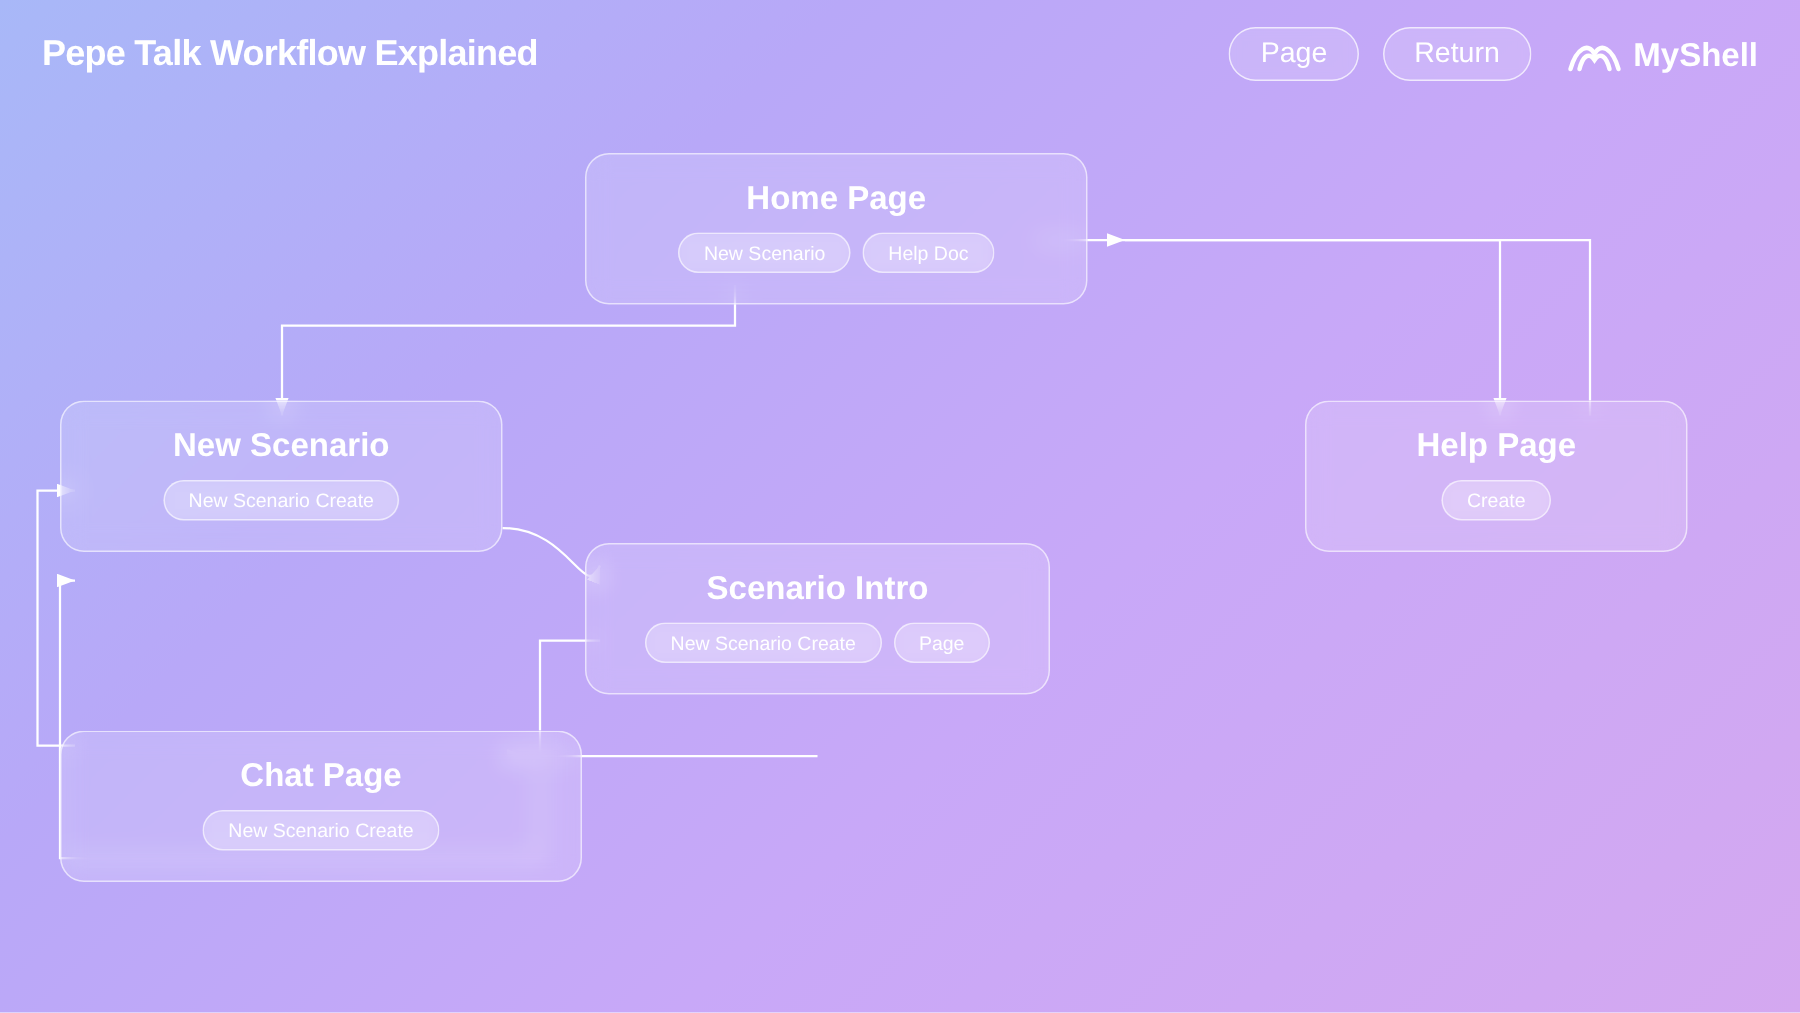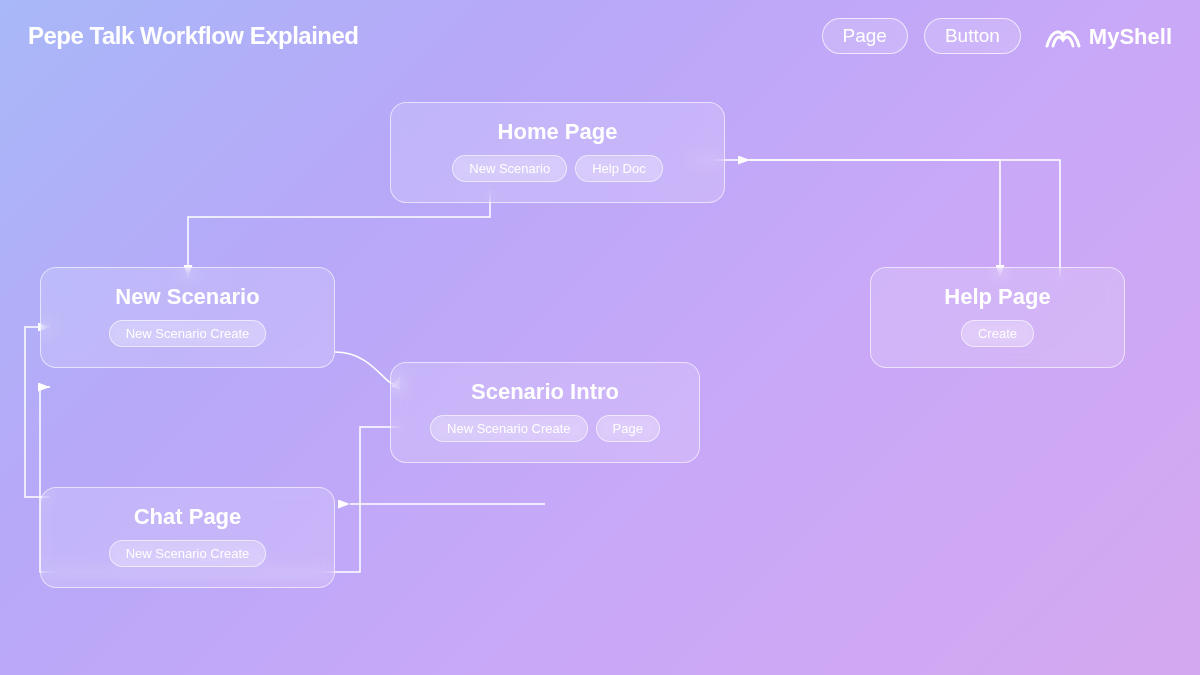--- a/index.html
+++ b/index.html
@@ -119,40 +119,40 @@
 
     .node-scenario-intro {
       top: 290px;
       left: 390px;
       width: 310px;
     }
 
     .node-chat-page {
       top: 415px;
       left: 40px;
-      width: 295px;
+      width: 348px;
     }
 
     
     .arrows-svg {
       position: absolute;
       top: 0;
       left: 0;
       width: 100%;
       height: 100%;
       pointer-events: none;
     }
   </style>
 </head>
 <body>
 
 <div class="header">
   <h1 class="header-title">Pepe Talk Workflow Explained</h1>
   <div class="header-badge">Page</div>
-  <div class="header-badge">Button</div>
+  <div class="header-badge">Return</div>
   <div class="myshell-logo">
     <span class="logo-icon">
       <svg width="36" height="28" viewBox="0 0 36 28" fill="none">
         <path d="M2 24 C6 10, 14 6, 18 14 C22 6, 30 10, 34 24" stroke="white" stroke-width="3" fill="none" stroke-linecap="round"></path>
         <path d="M8 24 C10 16, 14 12, 18 18 C22 12, 26 16, 28 24" stroke="white" stroke-width="3" fill="none" stroke-linecap="round"></path>
       </svg>
     </span>
     <span>MyShell</span>
   </div>
 </div>

